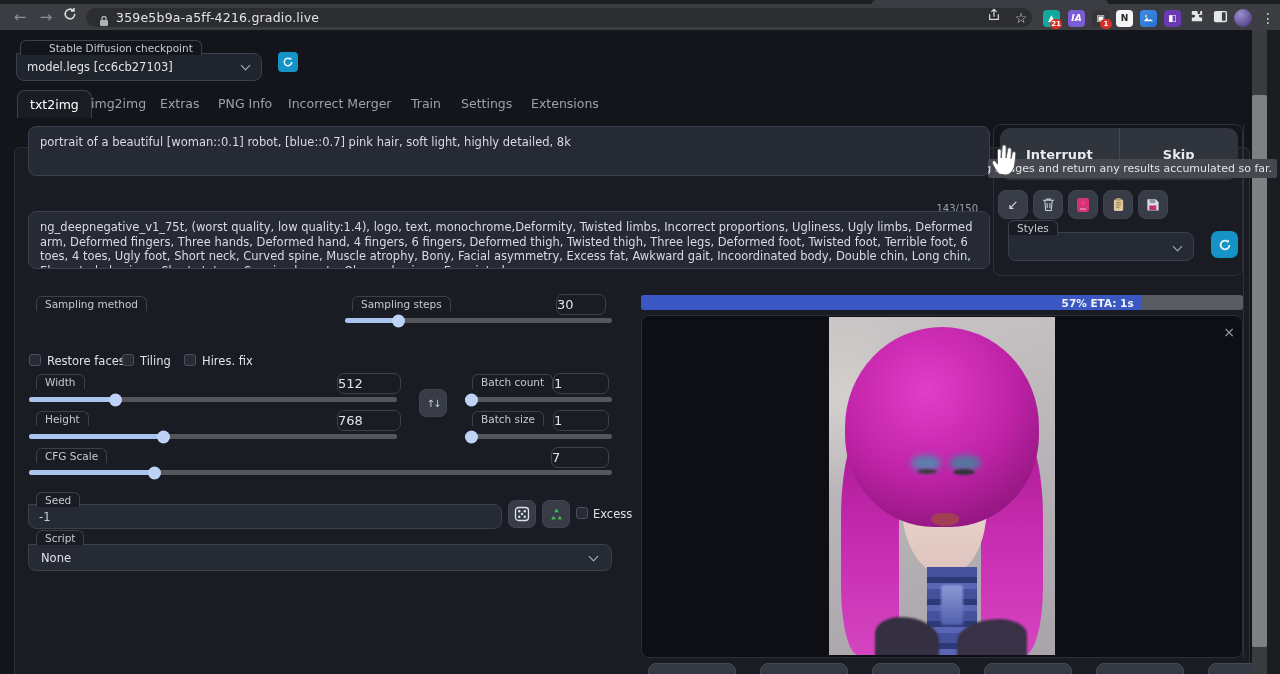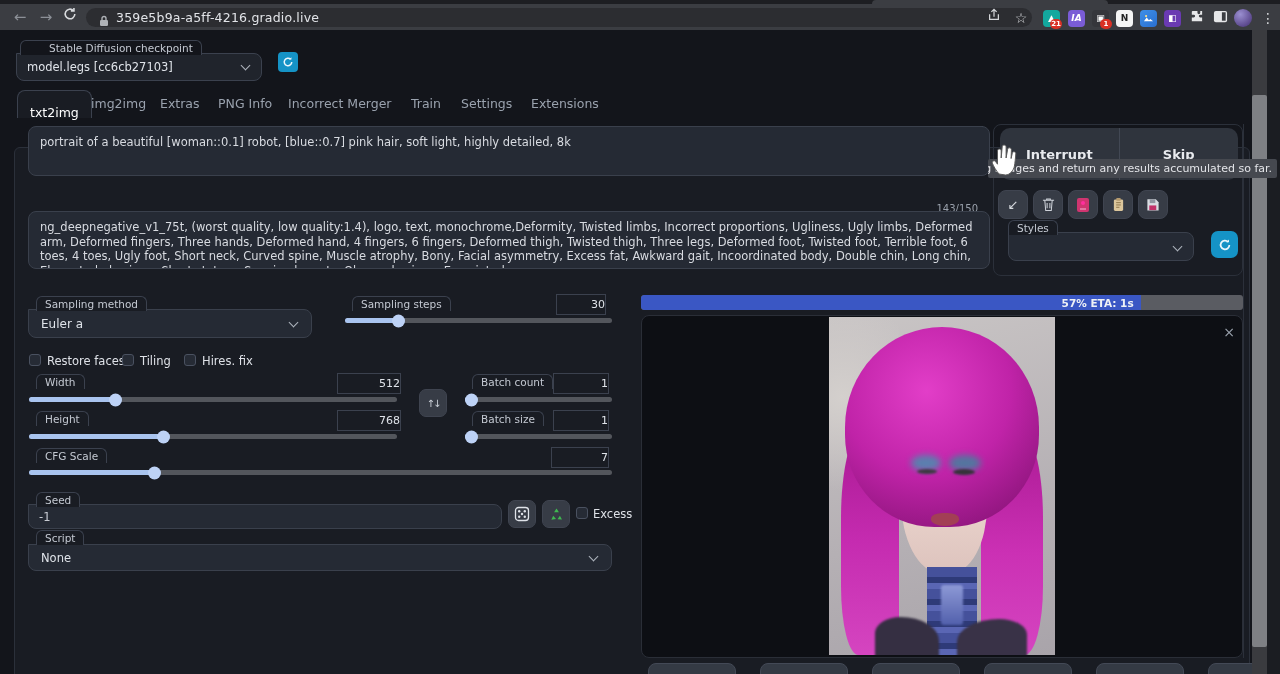--- a/index.html
+++ b/index.html
@@ -29,21 +29,21 @@
   .notch.on-page{background:#13151b;}
 
   
   .ckpt-box{position:absolute;left:16px;top:53px;width:246px;height:28px;background:#20242c;border:1px solid #3b414e;border-radius:0 8px 8px 8px;z-index:2;}
   .ckpt-val{position:absolute;left:10px;top:6px;font-size:11.5px;color:#dfe3e9;}
   .chev{position:absolute;width:7px;height:7px;border-right:1.6px solid #aeb4bd;border-bottom:1.6px solid #aeb4bd;transform:rotate(45deg);}
   .mini-blue{position:absolute;width:20px;height:20px;border-radius:4px;background:#1593c6;display:flex;align-items:center;justify-content:center;}
 
   
   .tab{position:absolute;top:96px;font-size:12.5px;color:#9aa2ae;z-index:2;}
-  .tab.active{top:90px;height:28px;padding:14px 12px 0 12px;background:#191c23;border:1px solid #3b414e;border-bottom:none;border-radius:8px 8px 0 0;color:#fff;font-size:12.5px;}
+  .tab.active{top:90px;height:28px;padding:6px 12px 0 12px;background:#191c23;border:1px solid #3b414e;border-bottom:none;border-radius:8px 8px 0 0;color:#fff;font-size:12.5px;}
 
   
   .ta{position:absolute;left:28px;width:962px;background:#252a34;border:1px solid #3a404c;border-radius:8px;color:#d8dbe1;font-size:11.5px;line-height:14.5px;padding:8px 11px;resize:none;overflow:hidden;}
   .counter{position:absolute;width:70px;text-align:right;font-size:10px;color:#9aa1ac;}
 
   
   .gen-frame{position:absolute;left:993px;top:124px;width:250px;height:152px;border:1px solid #2b303a;border-radius:8px;}
   .stopbar{position:absolute;left:1000px;top:128px;width:238px;height:52px;background:#2f343d;border-radius:10px;display:flex;z-index:2;}
   .stopbar .half{flex:1;display:flex;align-items:center;justify-content:center;font-size:13px;font-weight:700;color:#e8eaee;}
   .stopbar .div{width:1px;background:#424854;}
@@ -51,21 +51,21 @@
   .tooltip span{white-space:nowrap;font-size:11px;color:#e3e4e8;padding-right:5px;flex:none;}
   .cursor{position:absolute;left:990px;top:141px;z-index:6;}
   .tool-btn{position:absolute;top:190px;width:30px;height:29px;background:#373c46;border:1px solid #3f4450;border-radius:8px;display:flex;align-items:center;justify-content:center;font-size:13px;color:#d6dade;}
   .styles-dd{position:absolute;left:1008px;top:232px;width:186px;height:29px;background:#252a34;border:1px solid #3a404c;border-radius:0 8px 8px 8px;z-index:2;}
 
   
   .dd{position:absolute;background:#252a34;border:1px solid #3a404c;border-radius:0 8px 8px 8px;z-index:2;}
   .dd .val{position:absolute;left:12px;top:50%;transform:translateY(-50%);font-size:12px;color:#dfe3e9;}
 
   
-  .vbox{position:absolute;height:21px;border:1px solid #3b414e;border-radius:0;text-align:right;font-size:11px;color:#dfe3e9;line-height:19px;z-index:2;}
+  .vbox{position:absolute;height:21px;border:1px solid #3b414e;border-radius:7px;text-align:left;font-size:13px;color:#dfe3e9;line-height:19px;z-index:2;}
   .track{position:absolute;height:5px;border-radius:3px;background:#53565c;}
   .fill{position:relative;height:5px;border-radius:3px;background:#a9c4ef;}
   .thumb{position:absolute;right:-7px;top:50%;transform:translateY(-50%);width:13px;height:13px;border-radius:50%;background:#bdd2f6;}
 
   
   .cb{position:absolute;width:12px;height:12px;border:1px solid #4a5160;border-radius:3px;background:#262b35;}
   .cb-label{position:absolute;font-size:11.5px;color:#dee1e7;}
 
   .sq-btn{position:absolute;width:28px;height:28px;background:#373c46;border:1px solid #3f4450;border-radius:7px;display:flex;align-items:center;justify-content:center;color:#ccd1d9;}
   .seed-input{position:absolute;left:28px;top:504px;width:474px;height:25px;background:#252a34;border:1px solid #3a404c;border-radius:0 8px 8px 8px;color:#c7cbd2;font-size:11.5px;padding:0 10px;z-index:2;}
@@ -241,24 +241,20 @@
     <div class="chev" style="right:12px;top:10px;"></div>
   </div>
   <div class="mini-blue" style="left:1211px;top:231px;width:27px;height:27px;border-radius:7px;">
     <svg width="14" height="14" viewBox="0 0 16 16">
         <path d="M13 8a5 5 0 1 1-1.5-3.6" stroke="#eaf6fc" stroke-width="2" fill="none"></path>
         <path d="M12.6 1.6v3.2H9.4" fill="#eaf6fc"></path>
       </svg>
   </div>
 
   <div class="notch" style="left:36px;top:296px;">Sampling method</div>
-  <div class="dd" style="left:28px;top:309px;width:284px;height:29px;">
-    <div class="val">Euler a</div>
-    <div class="chev" style="right:14px;top:9px;"></div>
-  </div>
   <div class="notch" style="left:352px;top:296px;">Sampling steps</div>
   <div class="vbox" style="left:556px;top:294px;width:50px;">30</div>
   <div class="track" style="left:345px;top:318px;width:267px;">
     <div class="fill" style="width: 20%;">
         <div class="thumb"></div>
       </div>
   </div>
 
   <div class="cb" style="left:29px;top:354px;"></div>
   <div class="cb-label" style="left:47px;top:354px;">Restore faces</div>

